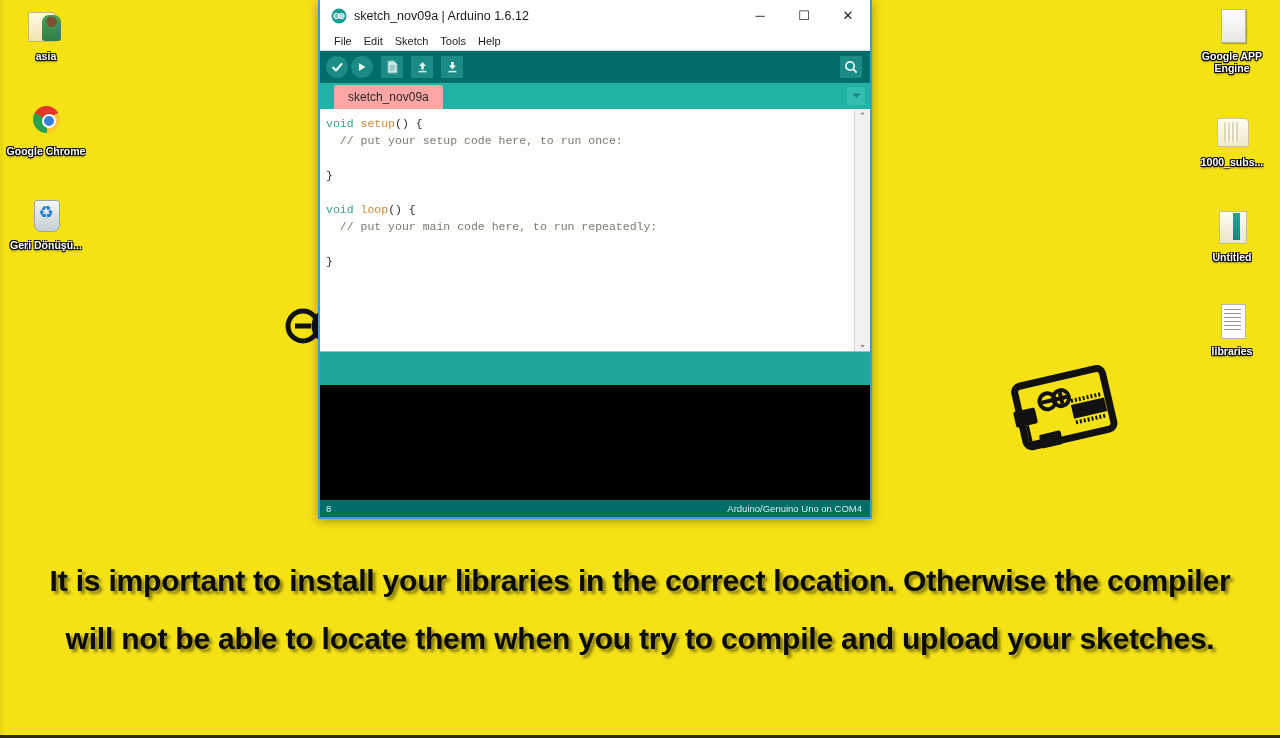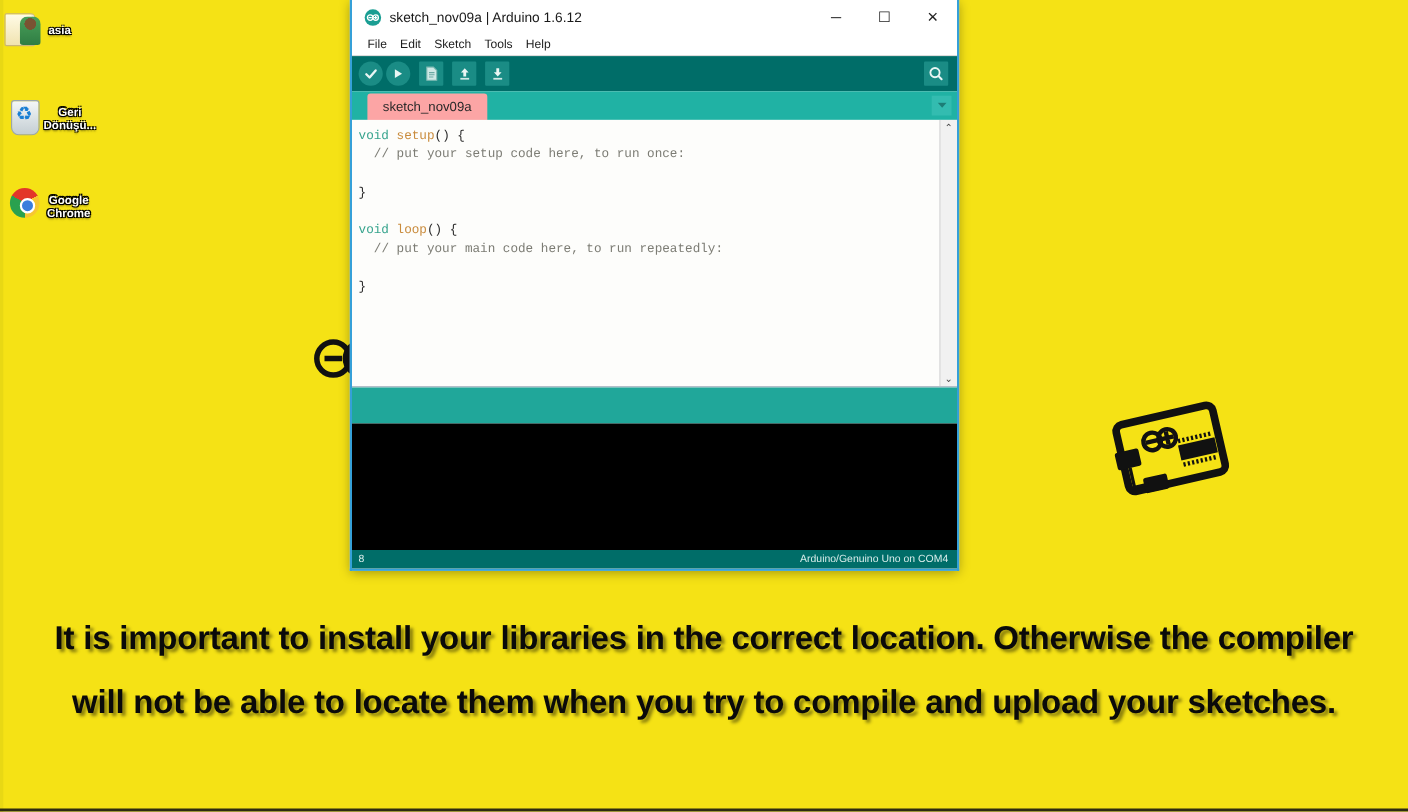--- a/index.html
+++ b/index.html
@@ -23,21 +23,21 @@
     background: #e8d814;
   }
 
   
   .icon-col { position: absolute; width: 92px; }
   #icons-left  { left: 0px;  top: 6px; }
   #icons-right { left: 1186px; top: 6px; }
   .desk-icon {
     width: 92px;
     margin-bottom: 38px;
-    display: flex; align-items: center;
+    display: flex; flex-direction: column; align-items: center;
     cursor: default;
   }
   .desk-icon .glyph {
     width: 44px; height: 42px;
     position: relative;
     display: block;
   }
   .desk-icon .label {
     margin-top: 3px;
     font-size: 10.5px;
@@ -308,29 +308,47 @@
       </g>
     </svg>
   </div>
 
   <div class="icon-col" id="icons-left">
     <div class="desk-icon">
       <span class="glyph art-folder-user"></span>
       <span class="label">asia</span>
     </div>
     <div class="desk-icon">
+      <span class="glyph art-chrome"></span>
+      <span class="label">Google Chrome</span>
+    </div>
+    <div class="desk-icon">
       <span class="glyph art-recycle"></span>
       <span class="label">Geri Dönüşü...</span>
     </div>
-    <div class="desk-icon">
-      <span class="glyph art-chrome"></span>
-      <span class="label">Google Chrome</span>
-    </div>
   </div>
 
+  <div class="icon-col" id="icons-right">
+    <div class="desk-icon">
+      <span class="glyph art-doc-blank"></span>
+      <span class="label">Google APP Engine</span>
+    </div>
+    <div class="desk-icon">
+      <span class="glyph art-folder-pale"></span>
+      <span class="label">1000_subs...</span>
+    </div>
+    <div class="desk-icon">
+      <span class="glyph art-book"></span>
+      <span class="label">Untitled</span>
+    </div>
+    <div class="desk-icon">
+      <span class="glyph art-lines-doc"></span>
+      <span class="label">libraries</span>
+    </div>
+  </div>
 
   <div id="ide-window">
 
     <div id="title-bar">
       <span id="title-logo">
         <svg viewBox="0 0 32 32" width="16" height="16" aria-hidden="true">
           <circle cx="16" cy="16" r="15" fill="#1a9e93"></circle>
           <g fill="none" stroke="#ffffff" stroke-width="2.4">
             <circle cx="11" cy="16" r="5"></circle>
             <circle cx="21" cy="16" r="5"></circle>

